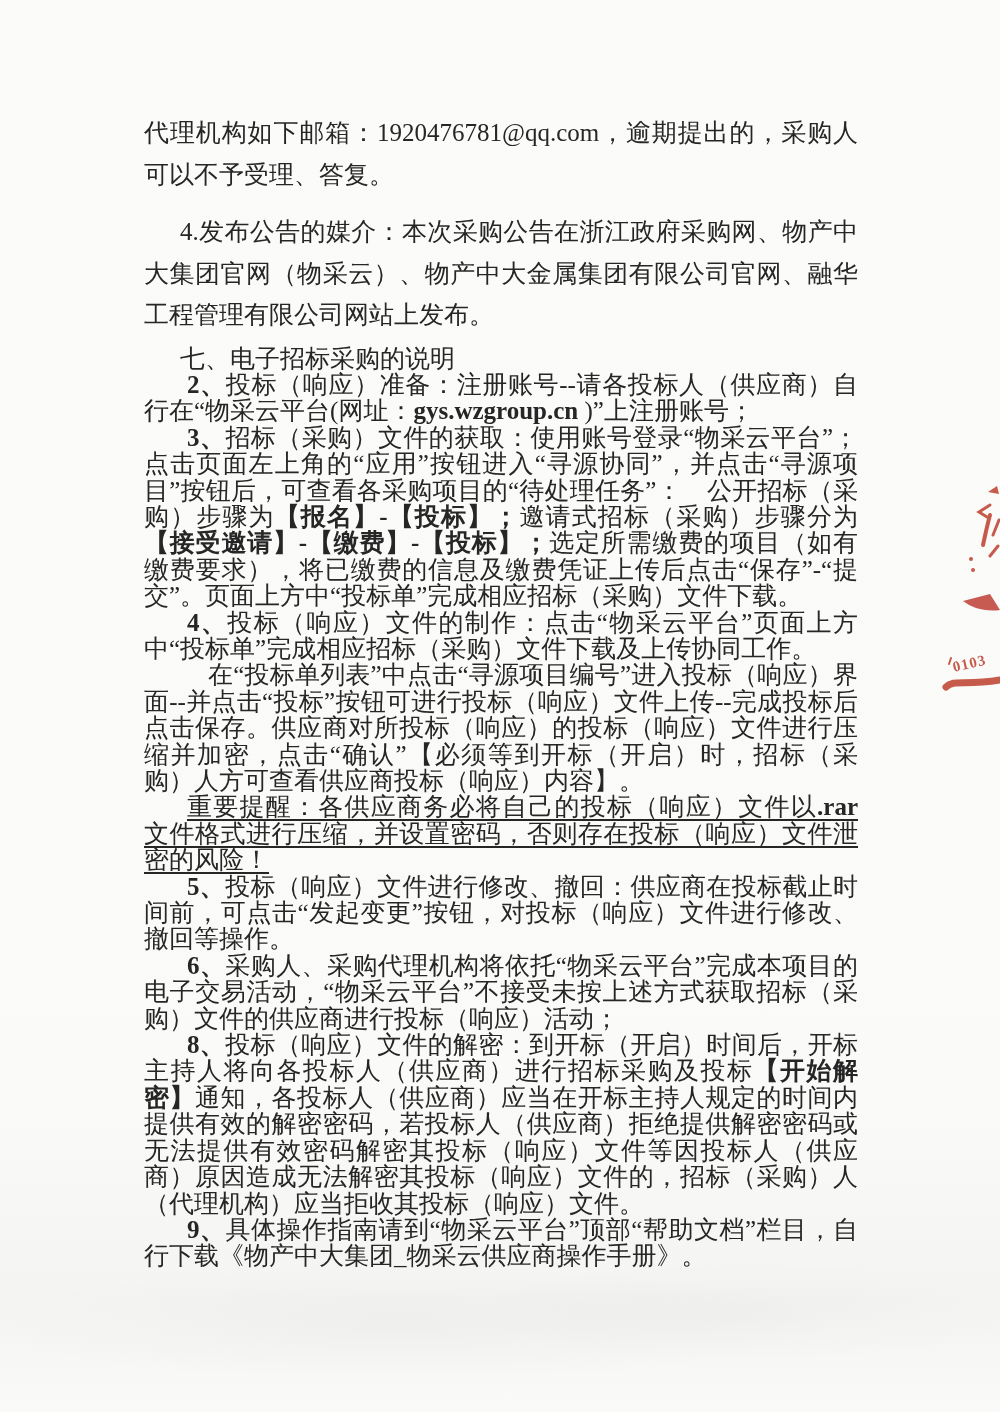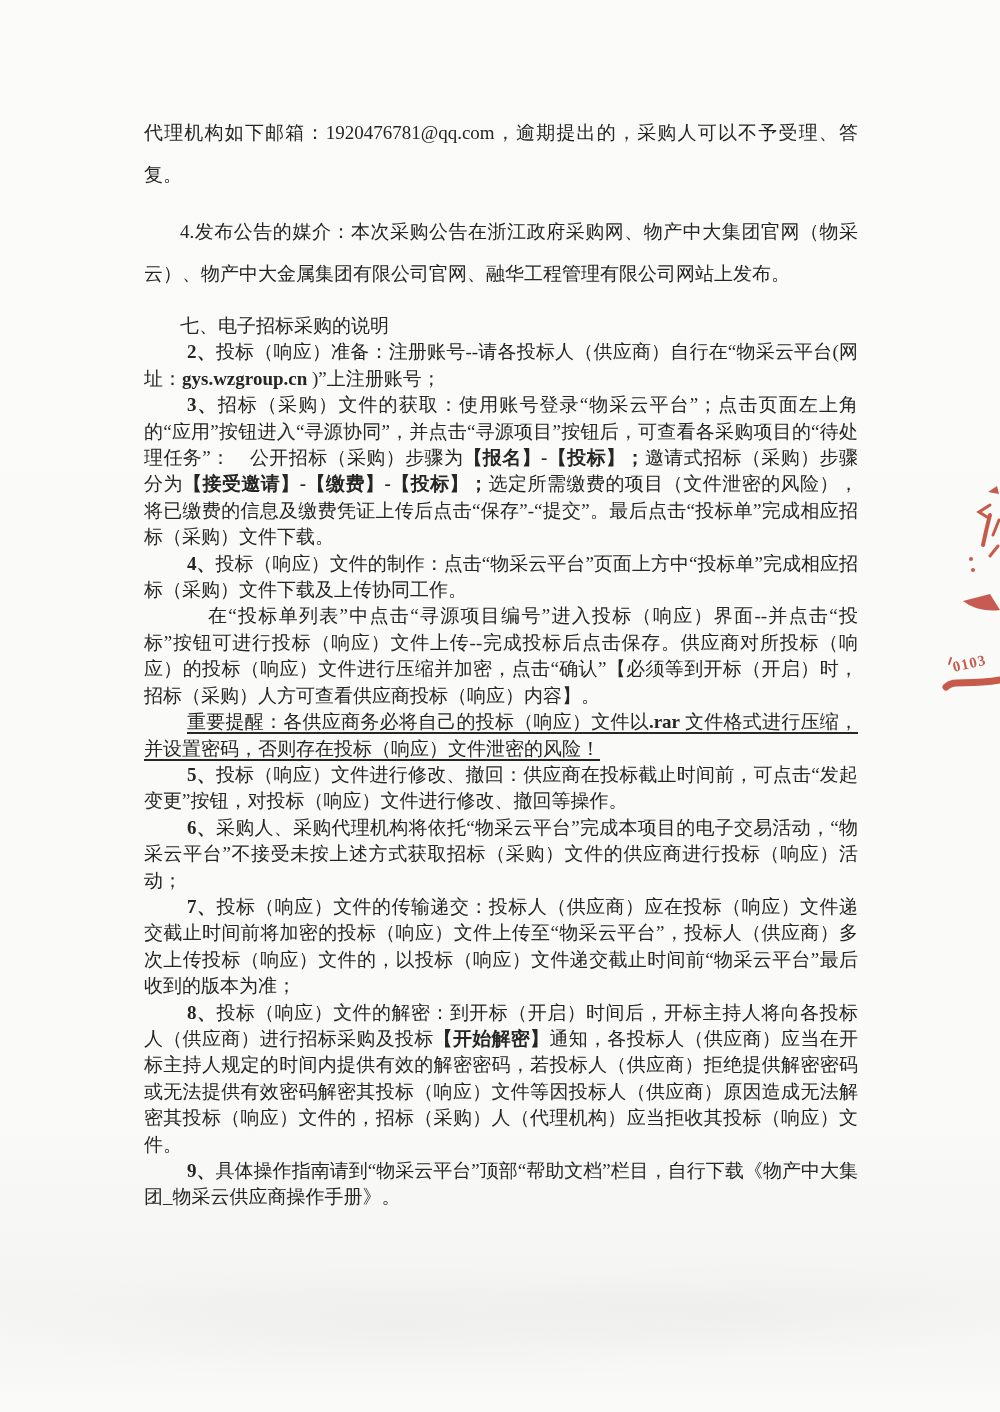--- a/index.html
+++ b/index.html
@@ -10,26 +10,26 @@
     background:linear-gradient(180deg,#fbfbf9 0%,#fafaf8 78%,#f4f4f2 92%,#fafaf8 100%);
     font-family:"Liberation Serif","DejaVu Serif",serif;
     color:#262626;
     overflow:hidden;
     box-shadow:0 0 4px rgba(0,0,0,.15);
   }
   .content{
     position:absolute;left:144px;top:112px;width:714px;
     text-align:justify;
   }
-  p.para{margin:0;font-size:19px;line-height:26.4px;}
+  p.para{margin:0;font-size:25px;line-height:26.4px;}
   p.wide{line-height:41.5px;}
   p.i1{text-indent:36px;margin-top:16px;}
   p.i2{text-indent:43px;}
   p.i3{text-indent:64px;}
-  p.h-gap{margin-top:19px;}
+  p.h-gap{margin-top:10px;}
   .bold{font-weight:bold;}
   .uline{text-decoration:underline;text-underline-offset:4px;text-decoration-thickness:1.5px;}
   .stamp{
     position:absolute;left:940px;top:468px;width:60px;height:240px;
     pointer-events:none;opacity:.88;
   }
   .stamp text{
     font-family:"Liberation Serif","DejaVu Serif",serif;
     font-weight:bold;font-size:15px;letter-spacing:1px;
   }
@@ -43,27 +43,26 @@
 </head>
 <body>
 
 <div class="page">
 
   <div class="content">
       <p class="para wide"><span>代理机构如下邮箱：</span><span>1920476781@qq.com</span><span>，逾期提出的，采购人可以不予受理、答复。</span></p>
       <p class="para wide i1"><span>4.发布公告的媒介：本次采购公告在浙江政府采购网、物产中大集团官网（物采云）、物产中大金属集团有限公司官网、融华工程管理有限公司网站上发布。</span></p>
       <p class="para i1 h-gap"><span>七、电子招标采购的说明</span></p>
       <p class="para i2"><span class="bold">2、</span><span>投标（响应）准备：注册账号--请各投标人（供应商）自行在“物采云平台(网址：</span><span class="bold">gys.wzgroup.cn</span><span> )”上注册账号；</span></p>
-      <p class="para i2"><span class="bold">3、</span><span>招标（采购）文件的获取：使用账号登录“物采云平台”；点击页面左上角的“应用”按钮进入“寻源协同”，并点击“寻源项目”按钮后，可查看各采购项目的“待处理任务”：　公开招标（采购）步骤为</span><span class="bold">【报名】-【投标】；</span><span>邀请式招标（采购）步骤分为</span><span class="bold">【接受邀请】-【缴费】-【投标】；</span><span>选定所需缴费的项目（文件泄密的风险），将已缴费的信息及缴费凭证上传后点击“保存”-“提交”。最后点击“投标单”完成相应招标（采购）文件下载。</span></p>
+      <p class="para i2"><span class="bold">3、</span><span>招标（采购）文件的获取：使用账号登录“物采云平台”；点击页面左上角的“应用”按钮进入“寻源协同”，并点击“寻源项目”按钮后，可查看各采购项目的“待处理任务”：　公开招标（采购）步骤为</span><span class="bold">【报名】-【投标】；</span><span>邀请式招标（采购）步骤分为</span><span class="bold">【接受邀请】-【缴费】-【投标】；</span><span>选定所需缴费的项目（如有缴费要求），将已缴费的信息及缴费凭证上传后点击“保存”-“提交”。页面上方中“投标单”完成相应招标（采购）文件下载。</span></p>
       <p class="para i2"><span class="bold">4、</span><span>投标（响应）文件的制作：点击“物采云平台”页面上方中“投标单”完成相应招标（采购）文件下载及上传协同工作。</span></p>
       <p class="para i3"><span>在“投标单列表”中点击“寻源项目编号”进入投标（响应）界面--并点击“投标”按钮可进行投标（响应）文件上传--完成投标后点击保存。供应商对所投标（响应）的投标（响应）文件进行压缩并加密，点击“确认”【必须等到开标（开启）时，招标（采购）人方可查看供应商投标（响应）内容】。</span></p>
       <p class="para i2"><span class="uline">重要提醒：各供应商务必将自己的投标（响应）文件以</span><span class="bold uline">.rar</span><span class="uline"> 文件格式进行压缩，并设置密码，否则存在投标（响应）文件泄密的风险！</span></p>
       <p class="para i2"><span class="bold">5、</span><span>投标（响应）文件进行修改、撤回：供应商在投标截止时间前，可点击“发起变更”按钮，对投标（响应）文件进行修改、撤回等操作。</span></p>
       <p class="para i2"><span class="bold">6、</span><span>采购人、采购代理机构将依托“物采云平台”完成本项目的电子交易活动，“物采云平台”不接受未按上述方式获取招标（采购）文件的供应商进行投标（响应）活动；</span></p>
-      <p class="para i2"><span class="bold">7、</span><span>投标（响应）文件的传输递交：投标人（供应商）应在投标（响应）文件递交截止时间前将加密的投标（响应）文件上传至“物采云平台”，投标人（供应商）多次上传投标（响应）文件的，以投标（响应）文件递交截止时间前“物采云平台”最后收到的版本为准；</span></p>
       <p class="para i2"><span class="bold">8、</span><span>投标（响应）文件的解密：到开标（开启）时间后，开标主持人将向各投标人（供应商）进行招标采购及投标</span><span class="bold">【开始解密】</span><span>通知，各投标人（供应商）应当在开标主持人规定的时间内提供有效的解密密码，若投标人（供应商）拒绝提供解密密码或无法提供有效密码解密其投标（响应）文件等因投标人（供应商）原因造成无法解密其投标（响应）文件的，招标（采购）人（代理机构）应当拒收其投标（响应）文件。</span></p>
       <p class="para i2"><span class="bold">9、</span><span>具体操作指南请到“物采云平台”顶部“帮助文档”栏目，自行下载《物产中大集团_物采云供应商操作手册》。</span></p>
     </div>
 
   <svg class="stamp" viewBox="0 0 60 240" xmlns="http://www.w3.org/2000/svg" aria-hidden="true">
     <g stroke="#bf4534" fill="none" stroke-linecap="round">
       <path d="M48,24 L57,18 L59,26 Z" fill="#bf4534" stroke="none"></path>
       <path d="M50,37 L39,44 L47,49" stroke-width="3"></path>
       <path d="M50,47 C47,58 45,68 43,77" stroke-width="4"></path>
       <path d="M59,52 L53,67" stroke-width="3"></path>

